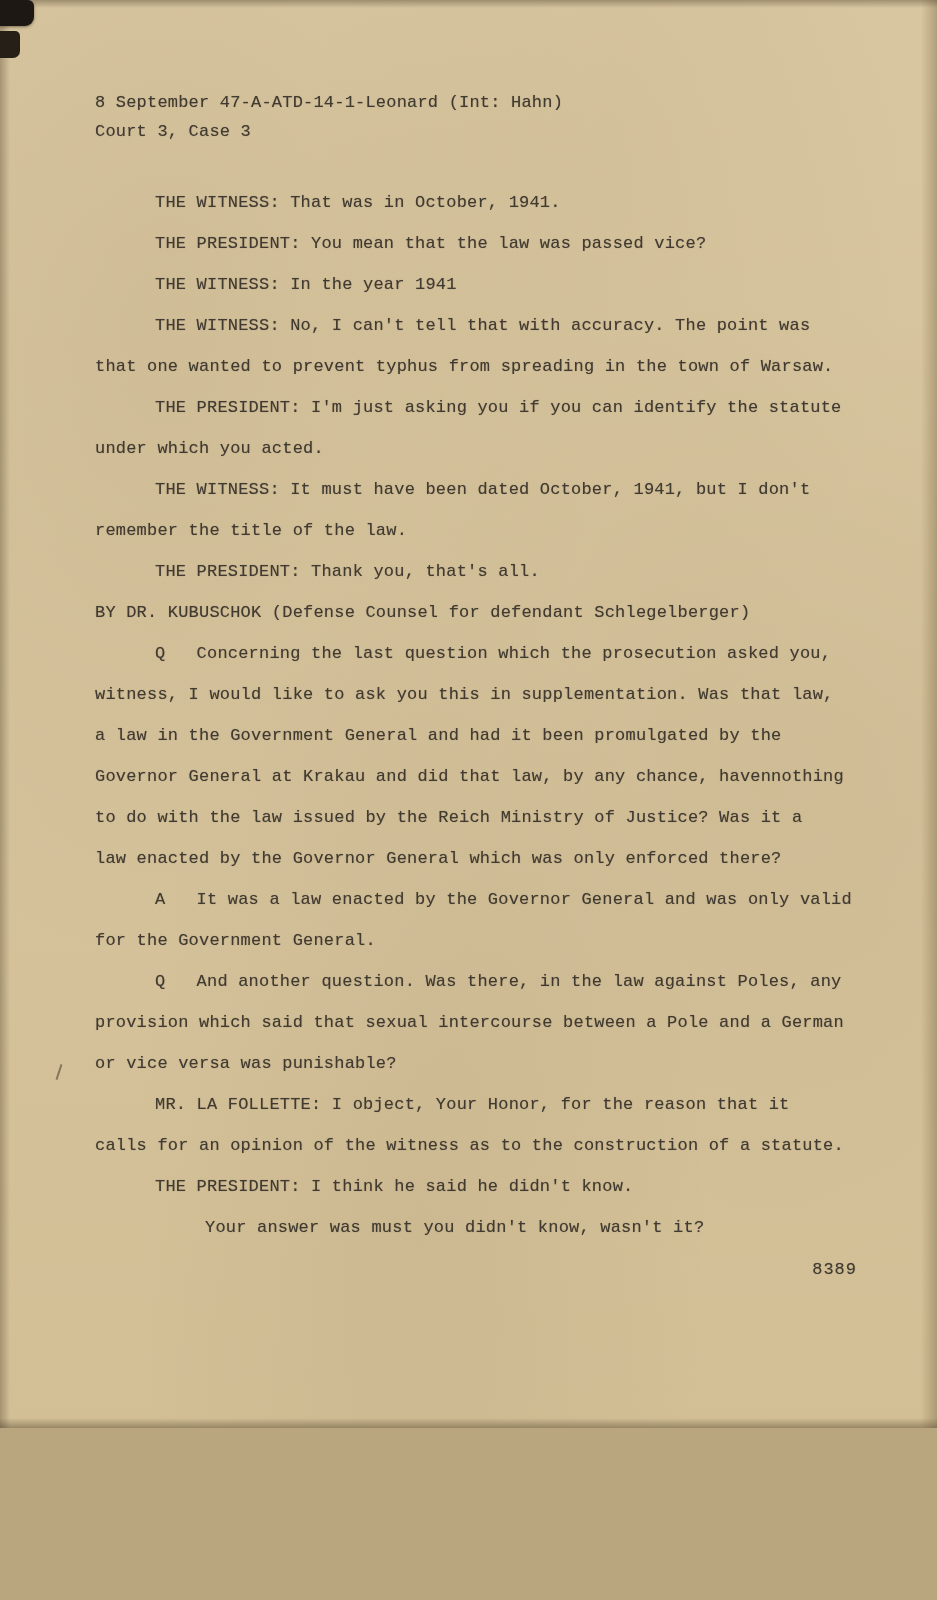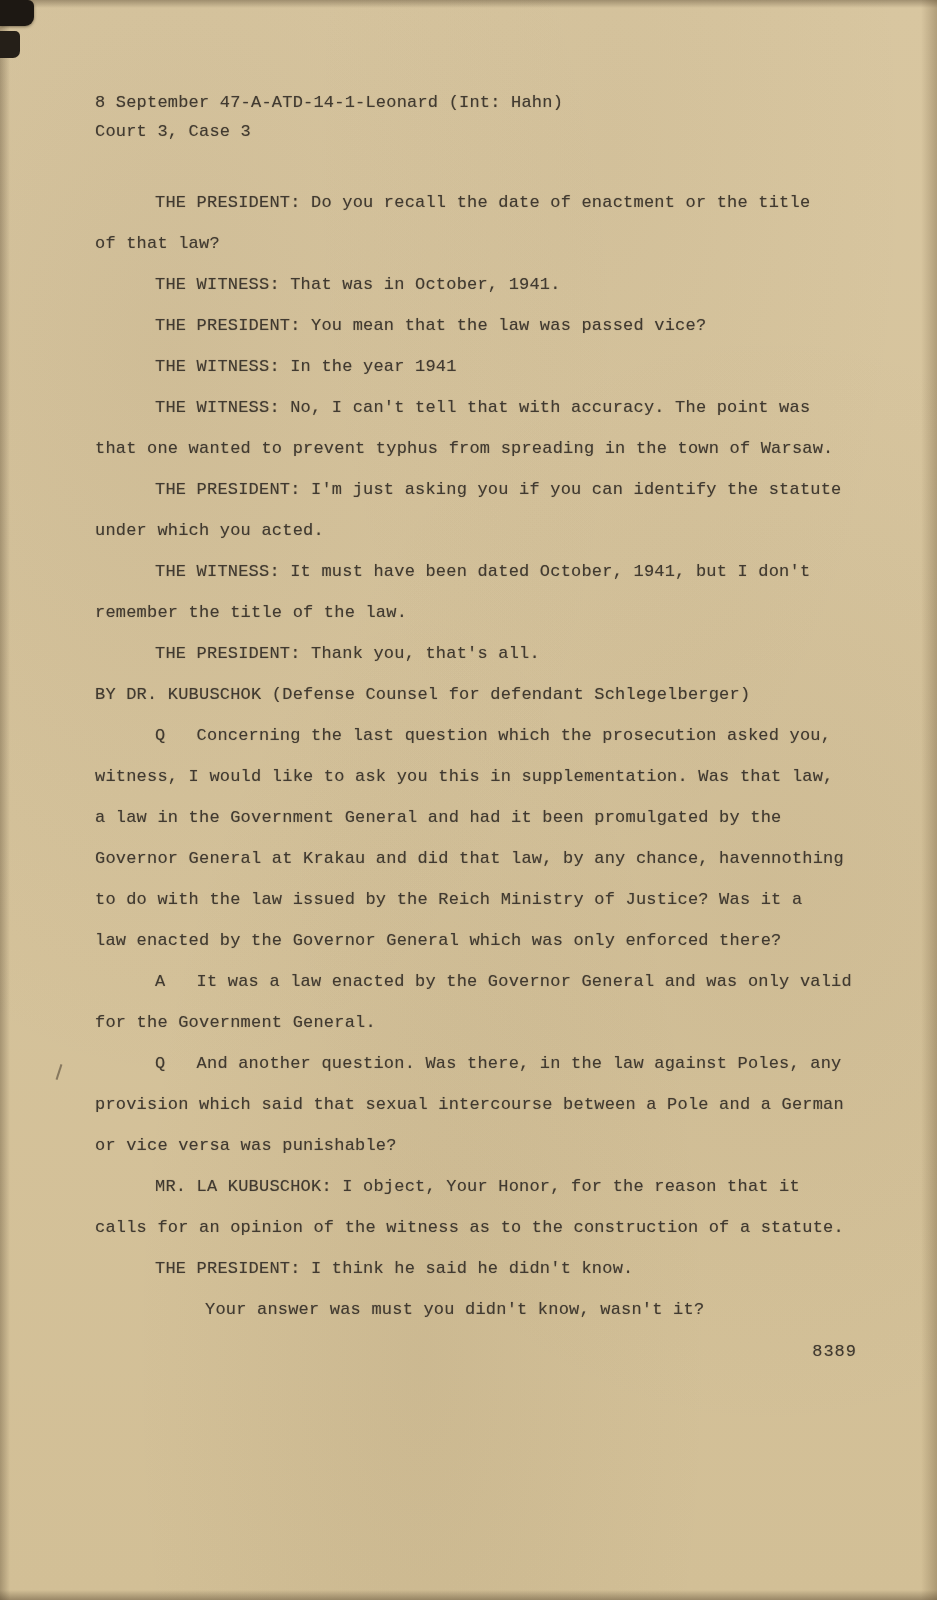--- a/index.html
+++ b/index.html
@@ -4,21 +4,21 @@
 <style>
   * { margin:0; padding:0; box-sizing:border-box; }
   html, body { width:937px; height:1600px; }
   body {
     font-family: "Liberation Mono", "DejaVu Sans Mono", monospace;
     background:#b9a67e;
     overflow:hidden;
   }
   .page {
     position:relative;
-    width:937px; height:1600px;
+    width:937px; height:1428px;
     background:
       radial-gradient(ellipse at 18% 22%, rgba(110,88,55,0.07), transparent 42%),
       radial-gradient(ellipse at 82% 55%, rgba(110,88,55,0.06), transparent 45%),
       radial-gradient(ellipse at 45% 85%, rgba(90,70,42,0.06), transparent 40%),
       radial-gradient(ellipse at 65% 10%, rgba(120,98,60,0.05), transparent 35%),
       linear-gradient(#d8c6a0, #d2bf96);
     overflow:hidden;
   }
   .edge { position:absolute; pointer-events:none; }
   .edge-top    { top:0; left:0; width:100%; height:8px;  background:linear-gradient(to bottom, rgba(60,45,25,0.35), rgba(60,45,25,0)); }
@@ -74,22 +74,20 @@
   <div class="stray-mark"></div>
 
   <div class="content">
 
     <div class="doc-header">
       <div>8 September 47-A-ATD-14-1-Leonard (Int: Hahn)</div>
       <div>Court 3, Case 3</div>
     </div>
 
     <div class="body-text">
-      <div class="para tab">THE PRESIDENT: Do you recall the date of enactment or the title
-of that law?</div>
       <div class="para tab">THE WITNESS: That was in October, 1941.</div>
       <div class="para tab">THE PRESIDENT: You mean that the law was passed vice?</div>
       <div class="para tab">THE WITNESS: In the year 1941</div>
       <div class="para tab">THE WITNESS: No, I can't tell that with accuracy. The point was
 that one wanted to prevent typhus from spreading in the town of Warsaw.</div>
       <div class="para tab">THE PRESIDENT: I'm just asking you if you can identify the statute
 under which you acted.</div>
       <div class="para tab">THE WITNESS: It must have been dated October, 1941, but I don't
 remember the title of the law.</div>
       <div class="para tab">THE PRESIDENT: Thank you, that's all.</div>
@@ -98,21 +96,21 @@
 witness, I would like to ask you this in supplementation. Was that law,
 a law in the Government General and had it been promulgated by the
 Governor General at Krakau and did that law, by any chance, havennothing
 to do with the law issued by the Reich Ministry of Justice? Was it a
 law enacted by the Governor General which was only enforced there?</div>
       <div class="para tab">A   It was a law enacted by the Governor General and was only valid
 for the Government General.</div>
       <div class="para tab">Q   And another question. Was there, in the law against Poles, any
 provision which said that sexual intercourse between a Pole and a German
 or vice versa was punishable?</div>
-      <div class="para tab">MR. LA KUBUSCHOK: I object, Your Honor, for the reason that it
+      <div class="para tab">MR. LA FOLLETTE: I object, Your Honor, for the reason that it
 calls for an opinion of the witness as to the construction of a statute.</div>
       <div class="para tab">THE PRESIDENT: I think he said he didn't know.</div>
       <div class="para tab2">Your answer was must you didn't know, wasn't it?</div>
     </div>
 
     <div class="page-number">8389</div>
 
   </div>
 </div>
 

